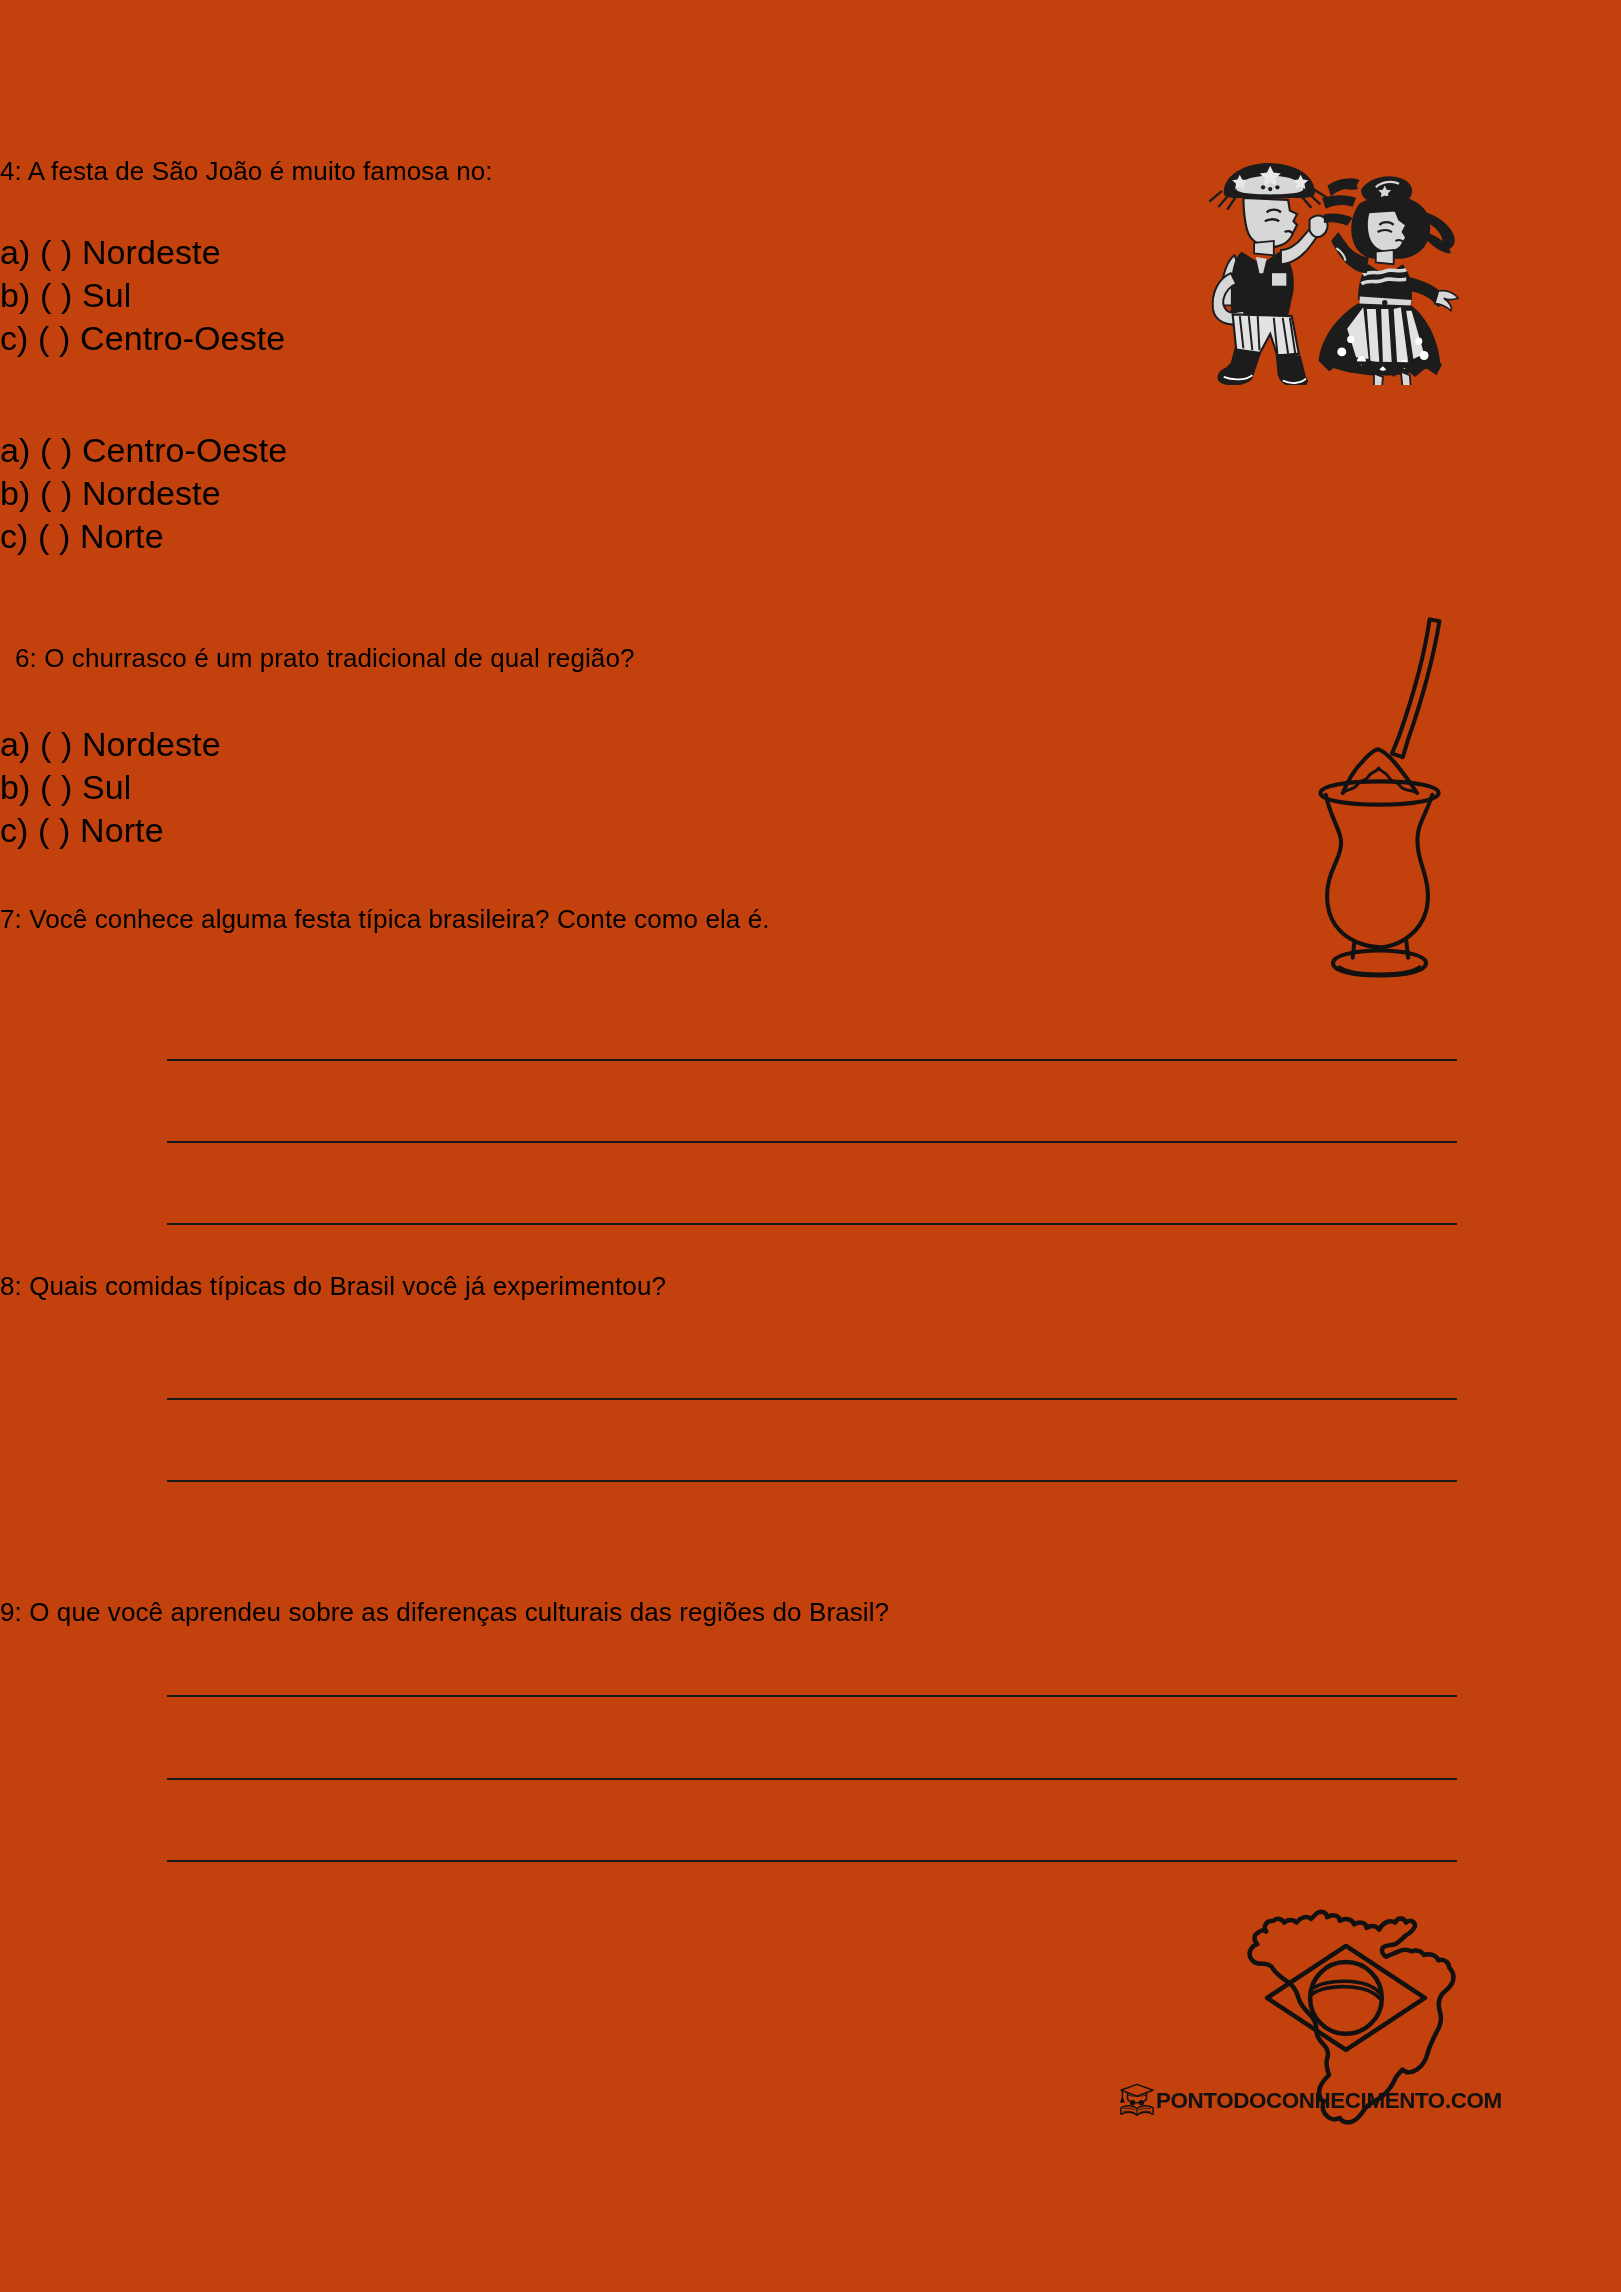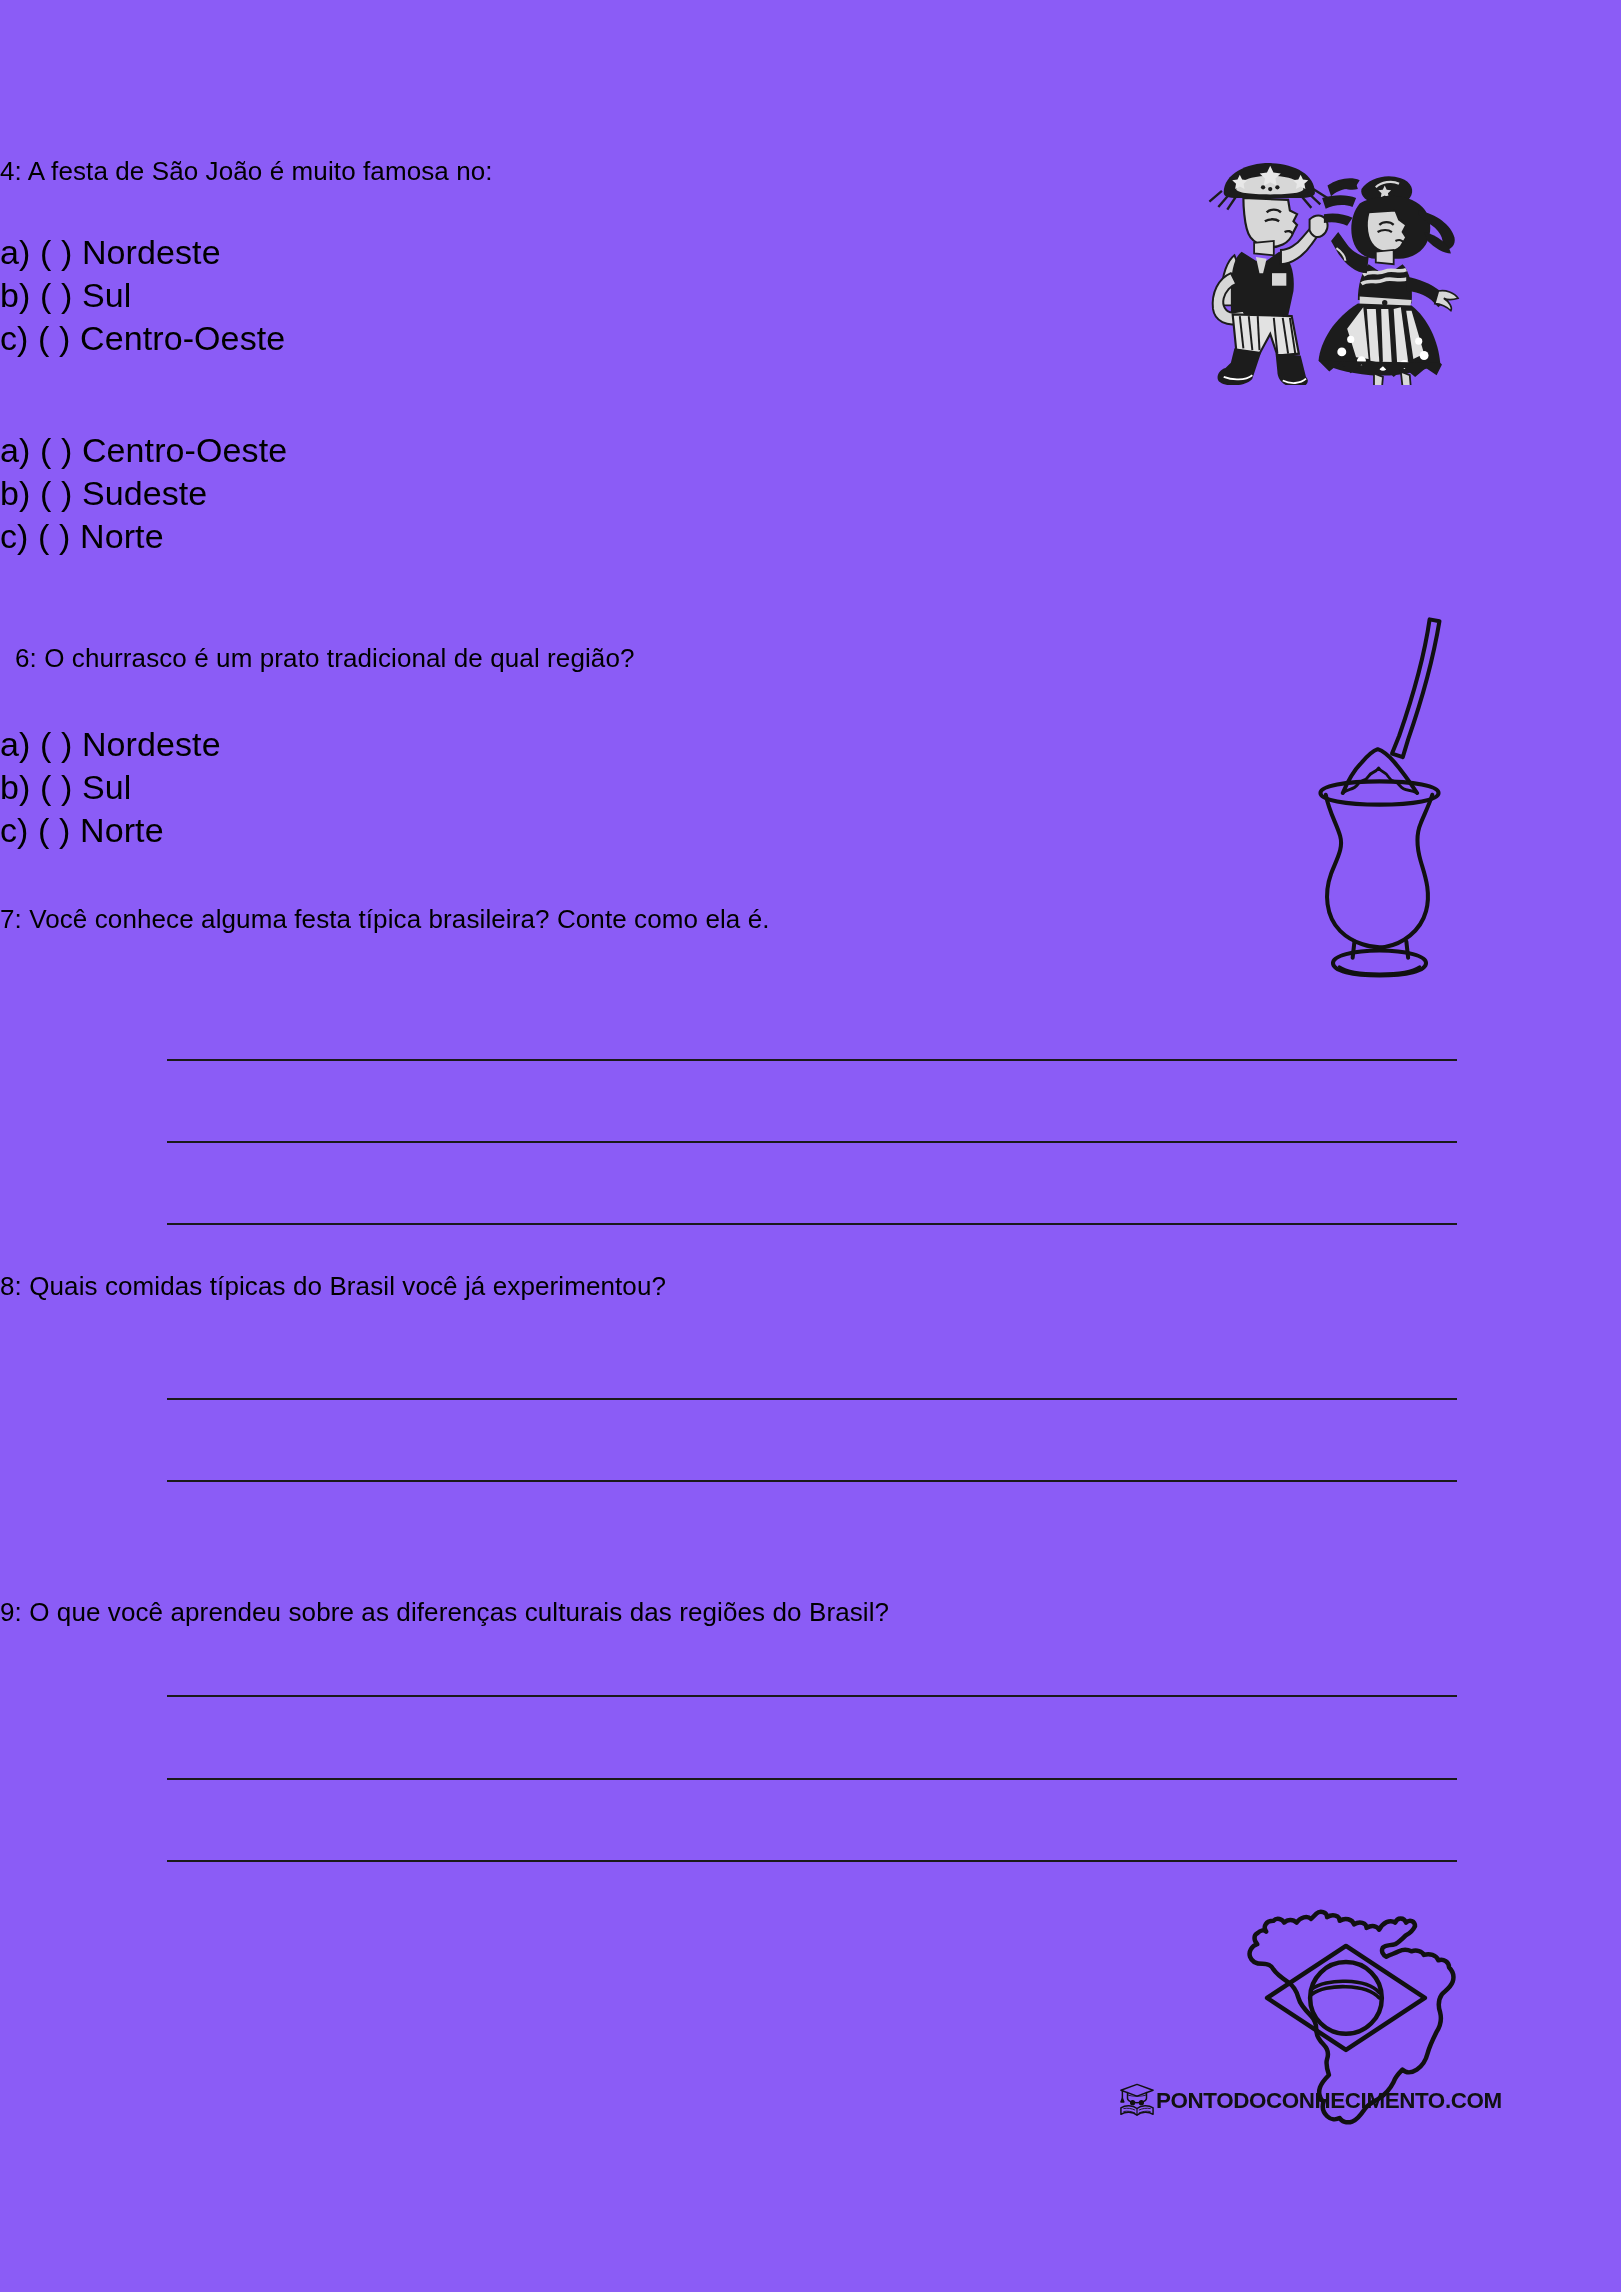--- a/index.html
+++ b/index.html
@@ -4,21 +4,21 @@
 <style>
   html, body {
     margin: 0;
     padding: 0;
     background: #ffffff;
   }
   .page {
     position: relative;
     width: 1621px;
     height: 2293px;
-    background: #8b5cf6;
+    background: #c2410c;
     font-family: "Liberation Sans", sans-serif;
     color: #000000;
     overflow: hidden;
   }
 
   
   .q-text {
     font-size: 26px;
     line-height: 43px;
     letter-spacing: 0.1px;
@@ -68,21 +68,21 @@
     <div class="q-text">4: A festa de São João é muito famosa no:</div>
   </div>
   <div class="block" style="top:231px;">
     <div class="opt-text">a) ( ) Nordeste</div>
     <div class="opt-text">b) ( ) Sul</div>
     <div class="opt-text">c) ( ) Centro-Oeste</div>
   </div>
 
   <div class="block" style="top:429px;">
     <div class="opt-text">a) ( ) Centro-Oeste</div>
-    <div class="opt-text">b) ( ) Sudeste</div>
+    <div class="opt-text">b) ( ) Nordeste</div>
     <div class="opt-text">c) ( ) Norte</div>
   </div>
 
   <div class="block" style="top:637px;margin-left:15px;">
     <div class="q-text">6: O churrasco é um prato tradicional de qual região?</div>
   </div>
   <div class="block" style="top:723px;">
     <div class="opt-text">a) ( ) Nordeste</div>
     <div class="opt-text">b) ( ) Sul</div>
     <div class="opt-text">c) ( ) Norte</div>

